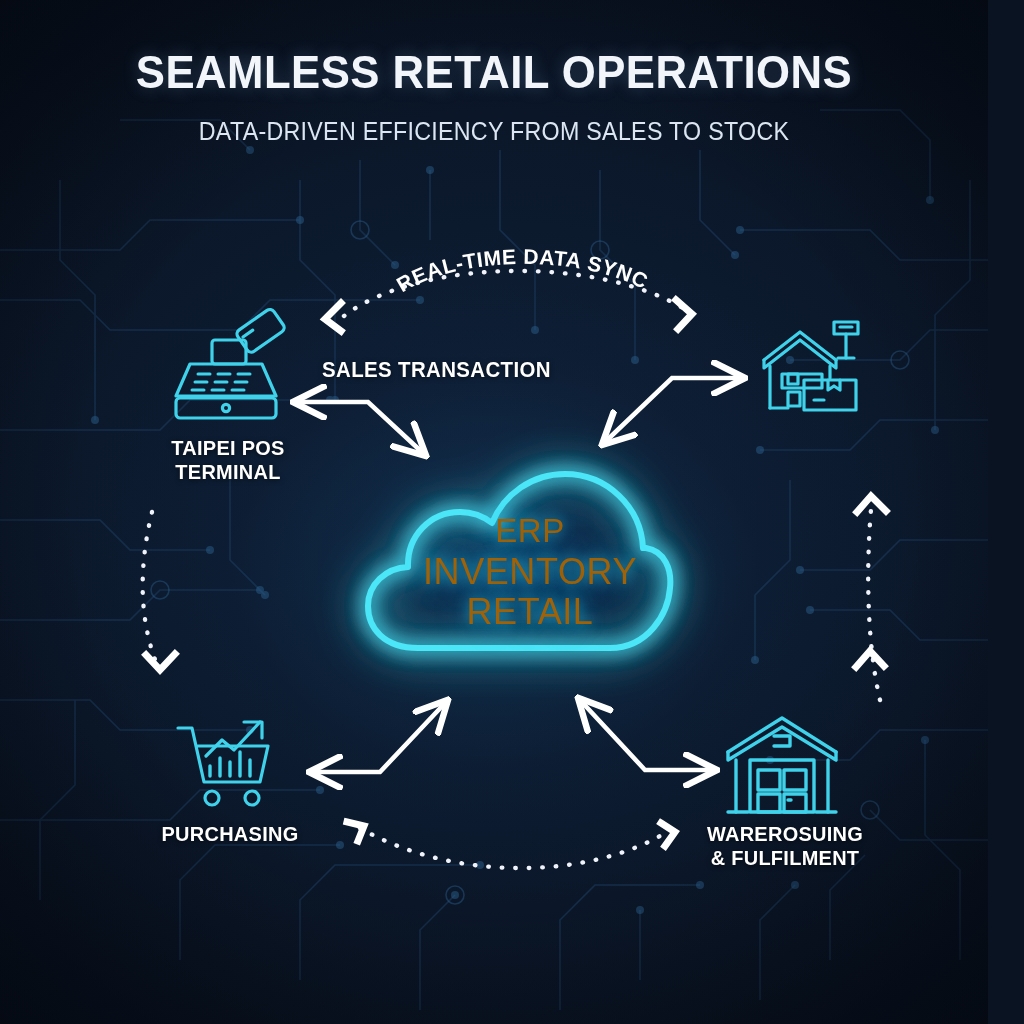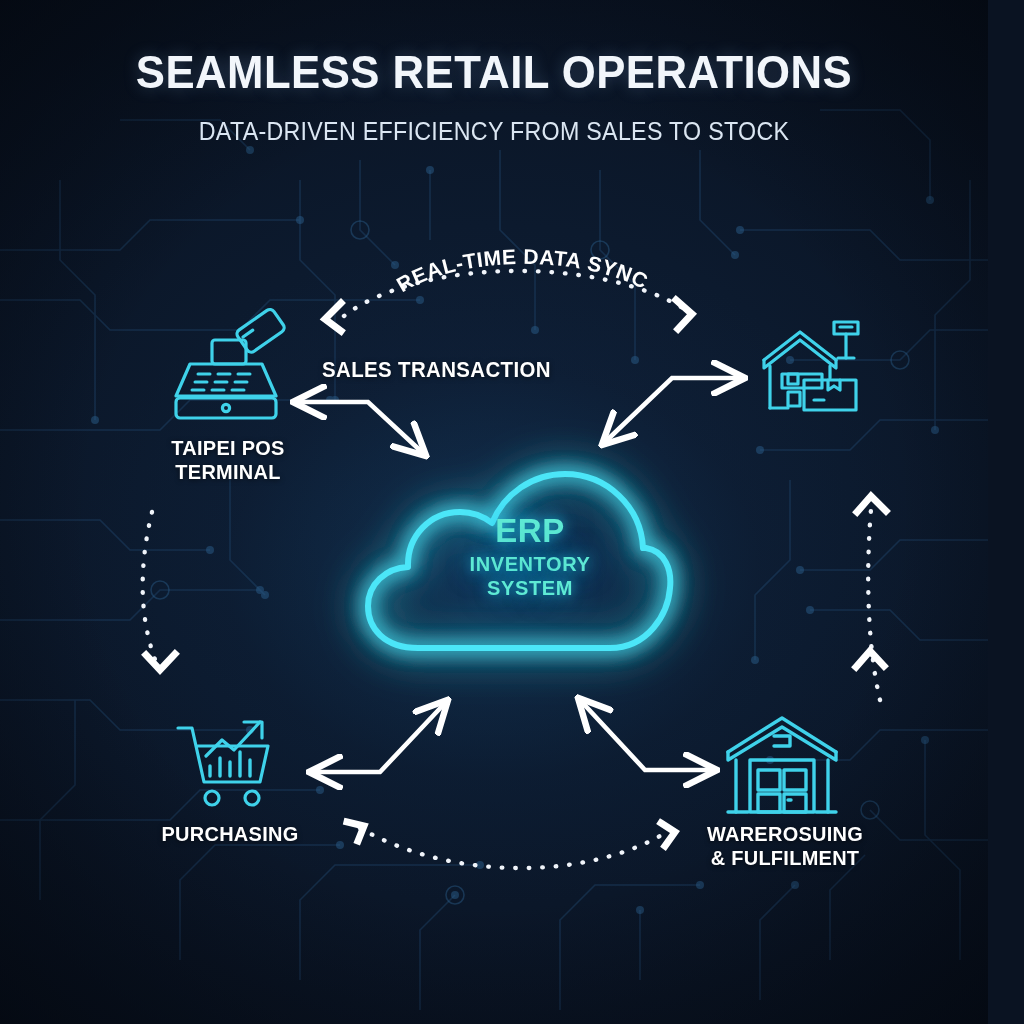--- a/index.html
+++ b/index.html
@@ -54,27 +54,27 @@
     text-shadow:0 1px 6px rgba(0,0,0,0.55);
     white-space:nowrap;
   }
 
   
   .cloud-text{
     position:absolute;left:0;width:1024px;top:514px;text-align:center;
     pointer-events:none;
   }
   .cloud-line{
-    color:#5eead4;font-weight:700;letter-spacing:0.6px;
+    color:#a16207;font-weight:400;letter-spacing:0.6px;
     text-shadow:0 0 14px rgba(40,210,245,0.85),0 0 30px rgba(30,170,230,0.5);
     line-height:1.0;
     padding-left:36px;
   }
   .cl-erp{font-size:33px;margin-bottom:7px;}
-  .cl-rest{font-size:20px;margin-bottom:4px;}
+  .cl-rest{font-size:36px;margin-bottom:4px;}
 
   .icon{position:absolute;}
   svg{display:block;overflow:visible;}
 </style>
 </head>
 <body>
 
 <div id="stage">
 
   <div class="bg-base"></div>
@@ -205,21 +205,21 @@
          C255,22 289,55 291,96
          C292,96 293,96 294,96
          C313,99 320,118 318,136
          C316,162 296,196 258,196
          Z" fill="none" stroke="#4ce6f8" stroke-width="6" stroke-linejoin="round" filter="url(#cloudGlow)"></path>
   </svg>
 
   <div class="cloud-text">
     <div class="cloud-line cl-erp">ERP</div>
     <div class="cloud-line cl-rest">INVENTORY</div>
-    <div class="cloud-line cl-rest">SYSTEM</div>
+    <div class="cloud-line cl-rest">RETAIL</div>
   </div>
 
   <svg class="icon" style="left:0;top:0;" width="1024" height="1024" viewBox="0 0 1024 1024">
     <defs>
       <marker id="ahead" viewBox="0 0 12 12" refX="10" refY="6" markerWidth="8" markerHeight="8" orient="auto-start-reverse">
         <path d="M1,1 L11,6 L1,11" fill="none" stroke="#ffffff" stroke-width="2.1" stroke-linecap="square" stroke-linejoin="miter"></path>
       </marker>
       <marker id="ahead2" viewBox="0 0 12 12" refX="10" refY="6" markerWidth="7" markerHeight="7" orient="auto-start-reverse">
         <path d="M1,1 L11,6 L1,11" fill="none" stroke="#ffffff" stroke-width="2.6" stroke-linecap="square" stroke-linejoin="miter"></path>
       </marker>

